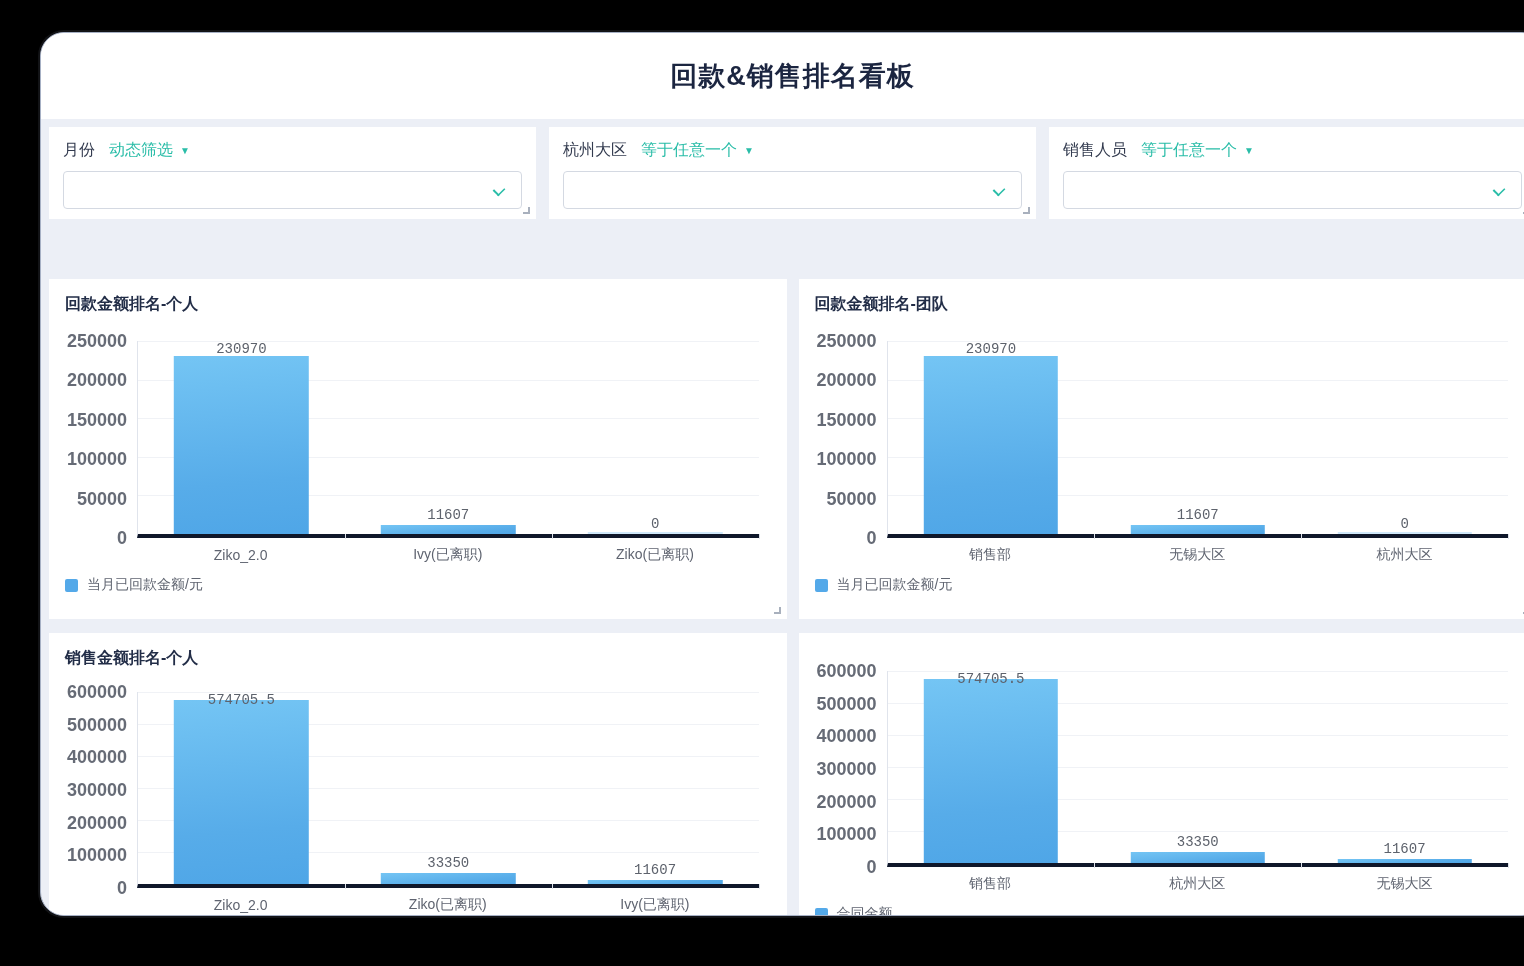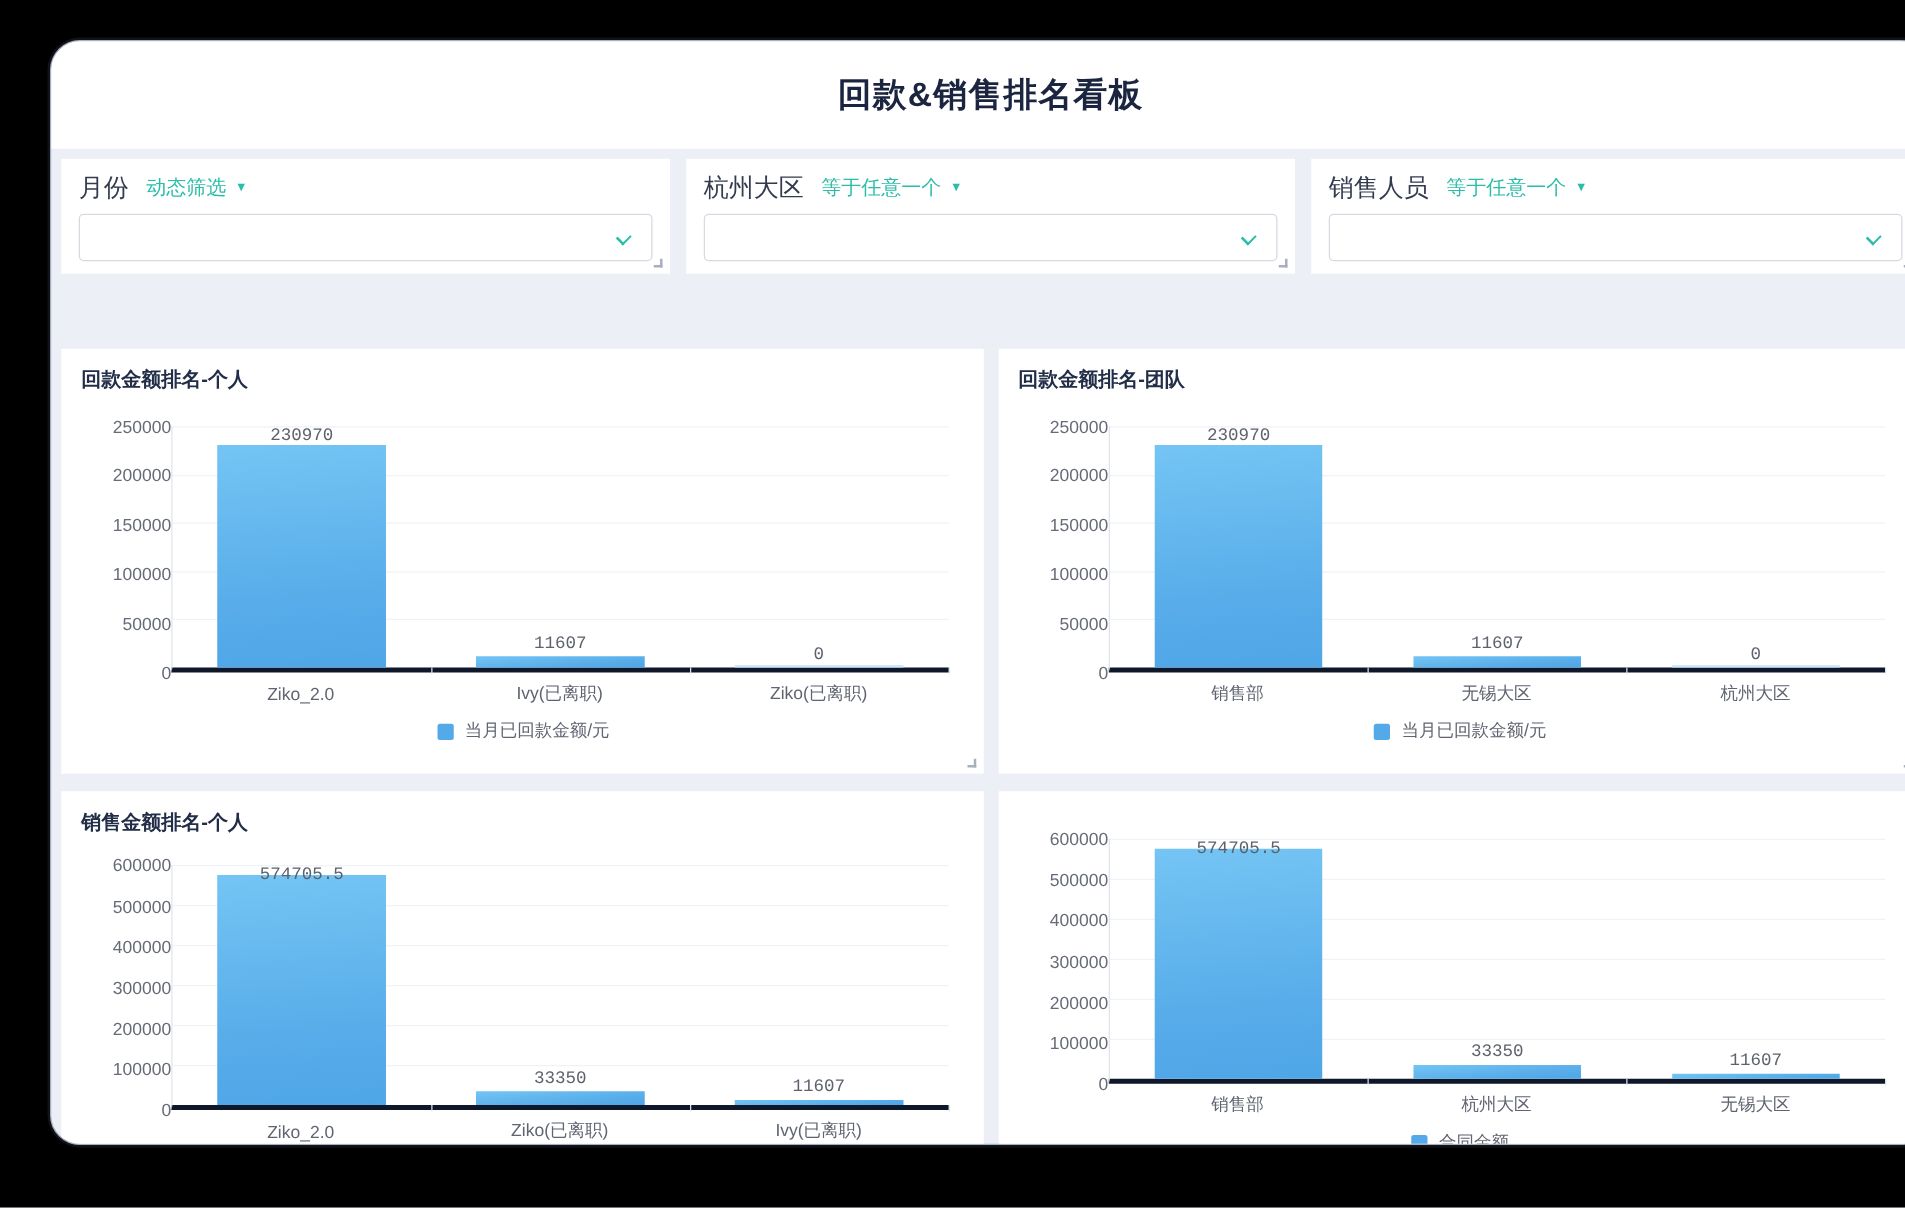--- a/index.html
+++ b/index.html
@@ -29,21 +29,21 @@
     font-size:27px; font-weight:bold; color:#1b2540; letter-spacing:1px;
   }
   
   .filter-row {
     display:flex; gap:13px; margin:8px 8px 0 8px;
   }
   .filter-card {
     position:relative; flex:1; height:92px; background:#fff; padding:13px 14px;
   }
   .filter-head { display:flex; align-items:center; gap:14px; height:20px; }
-  .filter-label { font-size:20px; color:#333b4f; }
+  .filter-label { font-size:16px; color:#333b4f; }
   .filter-operator {
     font-size:16px; color:#2abda8; cursor:pointer;
     display:flex; align-items:center; gap:7px;
   }
   .operator-caret { font-size:10px; color:#2abda8; line-height:1; padding-top:2px; }
   .filter-select {
     position:relative; margin-top:11px; height:38px;
     border:1px solid #d4d9e2; border-radius:4px; background:#fff;
     display:flex; align-items:center; padding:0 40px 0 12px;
     font-size:14px; color:#606570; cursor:pointer;
@@ -72,22 +72,22 @@
   .chart-title { font-size:16px; font-weight:bold; color:#222d47; }
   .chart-body { margin-top:26px; }
   .charts-row.second .chart-body { margin-top:23px; }
   .plot-row { display:flex; }
   .y-col {
     position:relative; width:72px; flex:0 0 72px;
   }
   .charts-row.first  .y-col, .charts-row.first  .plot { height:197px; }
   .charts-row.second .y-col, .charts-row.second .plot { height:196px; }
   .y-tick-label {
-    position:absolute; right:0; transform:translateY(-50%);
-    font-size:14px; color:#666b76; white-space:nowrap;
+    position:absolute; right:10px; transform:translateY(-50%);
+    font-size:18px; color:#666b76; white-space:nowrap;font-weight:bold;
   }
   .plot {
     position:relative; flex:1; margin-right:14px;
     border-left:1px solid #e0e4ec; border-bottom:4px solid #0f172a;font-family:Liberation Mono, monospace;
   }
   .gridline {
     position:absolute; left:0; right:0; height:1px; background:#f0f2f6;
   }
   .x-boundary-tick {
     position:absolute; bottom:-5px; width:1px; height:5px; background:#dce0e8;
@@ -101,21 +101,21 @@
     position:absolute; transform:translateX(-50%);
     font-size:14px; color:#5d626c; white-space:nowrap; line-height:16px;
   }
   .x-row {
     display:flex; margin:0 14px 0 72px; height:34px; align-items:center;
   }
   .x-cat-label {
     flex:1; text-align:center; font-size:14px; color:#5f6470; white-space:nowrap;
   }
   .legend-row {
-    display:flex; align-items:center; justify-content:center; gap:9px;
+    display:flex; align-items:center; gap:9px;
     height:22px; margin-top:2px;
   }
   .legend-marker {
     width:13px; height:13px; border-radius:2px; background:#54a9e9; cursor:pointer;
   }
   .legend-label { font-size:14px; color:#5f6470; cursor:pointer; }
 </style>
 </head>
 <body>
 

